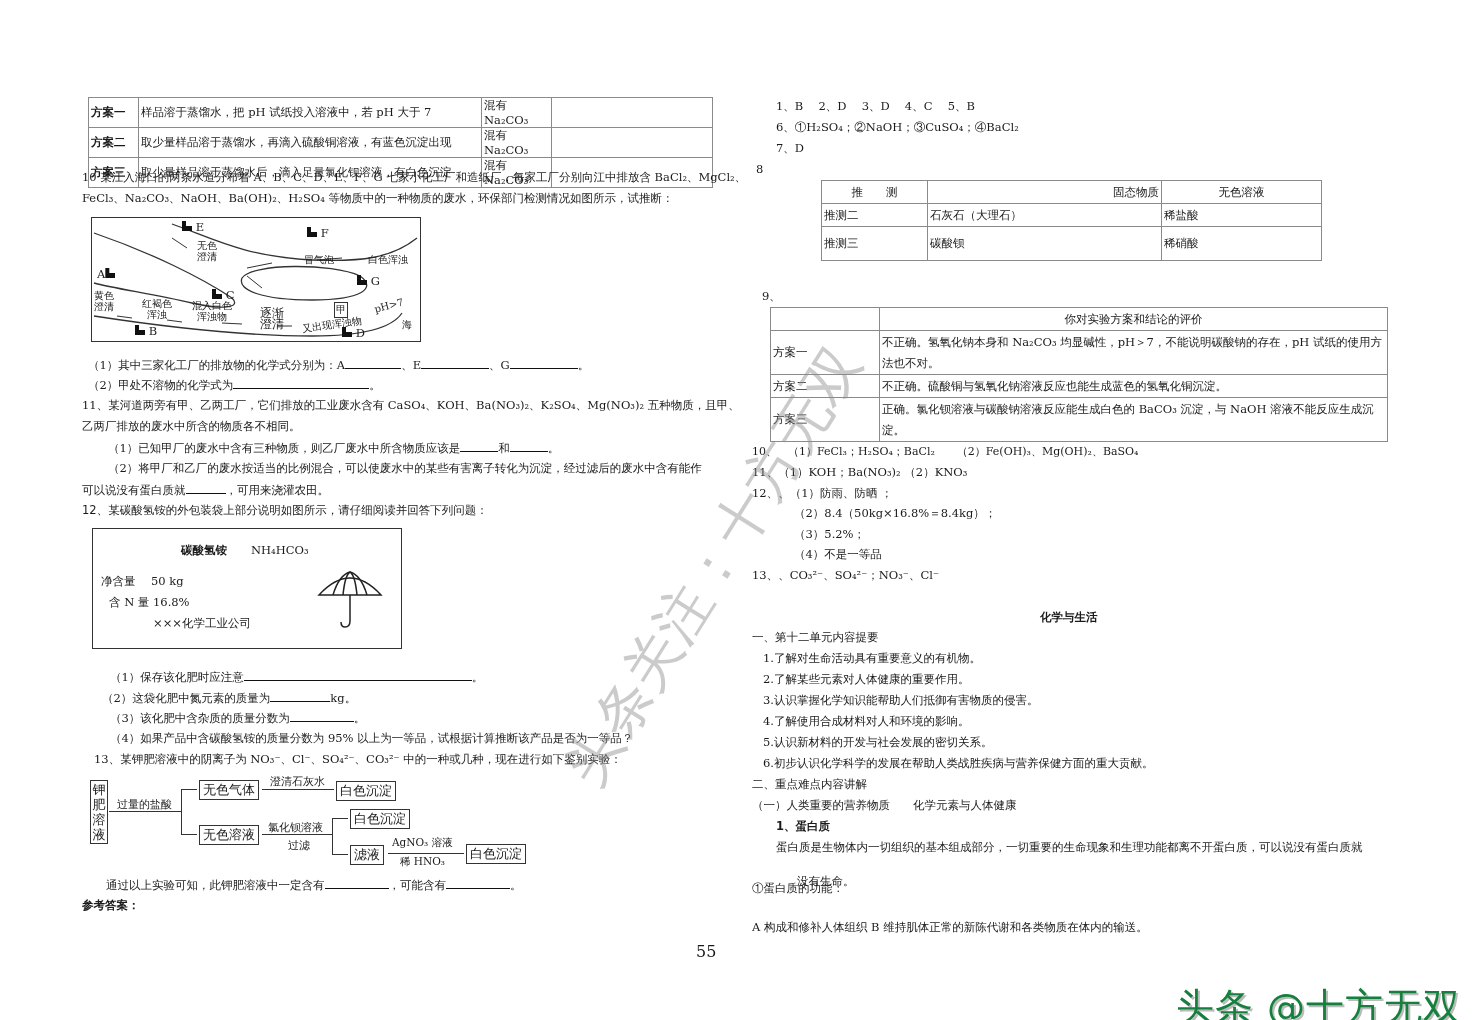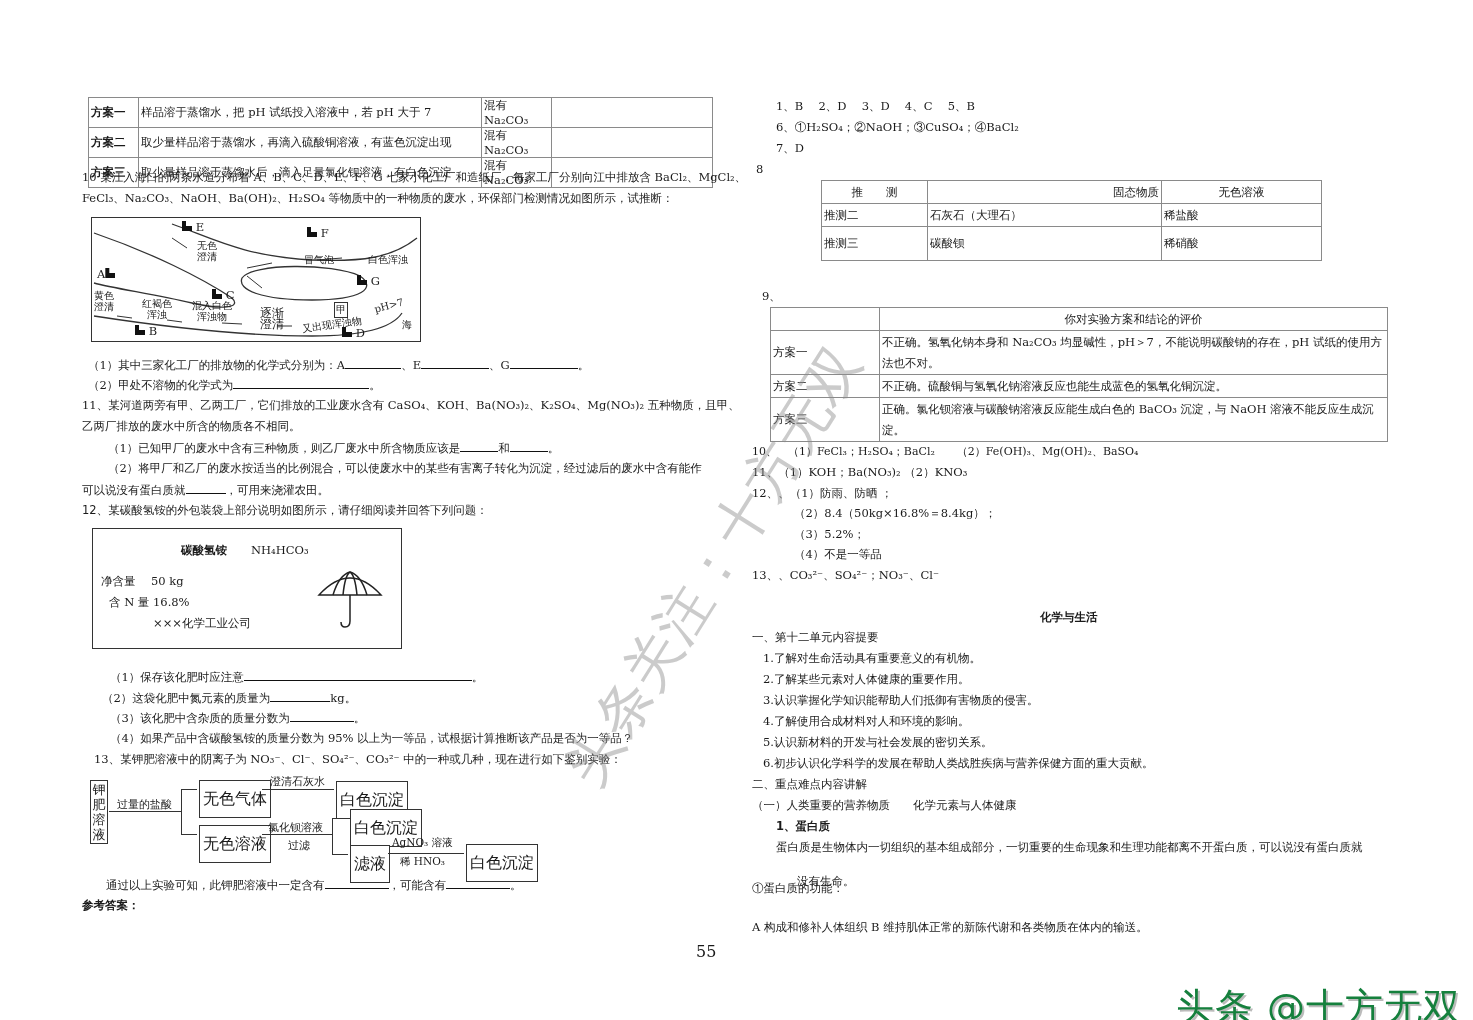--- a/index.html
+++ b/index.html
@@ -5,21 +5,21 @@
   * { box-sizing: border-box; margin: 0; padding: 0; }
   html, body { width: 1473px; height: 1020px; background: #ffffff; overflow: hidden; }
   body { position: relative; font-family: "DejaVu Serif", "Liberation Serif", serif; color: #1a1a1a; font-size: 11.5px; }
   .abs { position: absolute; white-space: nowrap; }
   .bold { font-weight: bold; font-family: "DejaVu Sans", "Liberation Sans", sans-serif; }
   .blank { display: inline-block; border-bottom: 1px solid #111; height: 12px; vertical-align: baseline; }
   table { border-collapse: collapse; position: absolute; }
   td { border: 1px solid #8a8a8a; padding: 0 2px; font-size: 11.5px; height: 23px; vertical-align: middle; }
   .diagram-box { position: absolute; border: 1.5px solid #333; background: #fff; }
   .label-box { position: absolute; border: 1.5px solid #333; background: #fff; }
-  .flowbox { position: absolute; border: 1.2px solid #333; padding: 9px 3px; font-size: 16px; background: #fff; line-height: 18px; }
+  .flowbox { position: absolute; border: 1.2px solid #333; padding: 0 3px; font-size: 13px; background: #fff; line-height: 18px; }
   .arrow-line { position: absolute; height: 1px; background: #333; }
   .vline { position: absolute; width: 1px; background: #333; }
   .watermark { position: absolute; color: rgba(140,140,140,0.45); font-size: 56px; font-family: "DejaVu Sans", sans-serif; transform-origin: left top; }
   .brand { position: absolute; font-size: 38px; font-family: "DejaVu Sans", sans-serif; color: #15803d; text-shadow: 2px 2px 0 #bbb; letter-spacing: 1px; margin-top: 32px; }
   .factory { display:inline-block; width:10px; height:10px; background:#111; clip-path: polygon(0 0,40% 0,40% 50%,100% 50%,100% 100%,0 100%); }
 </style>
 </head>
 <body>
 
 <table style="left:88px; top:97px; width:625px;">

